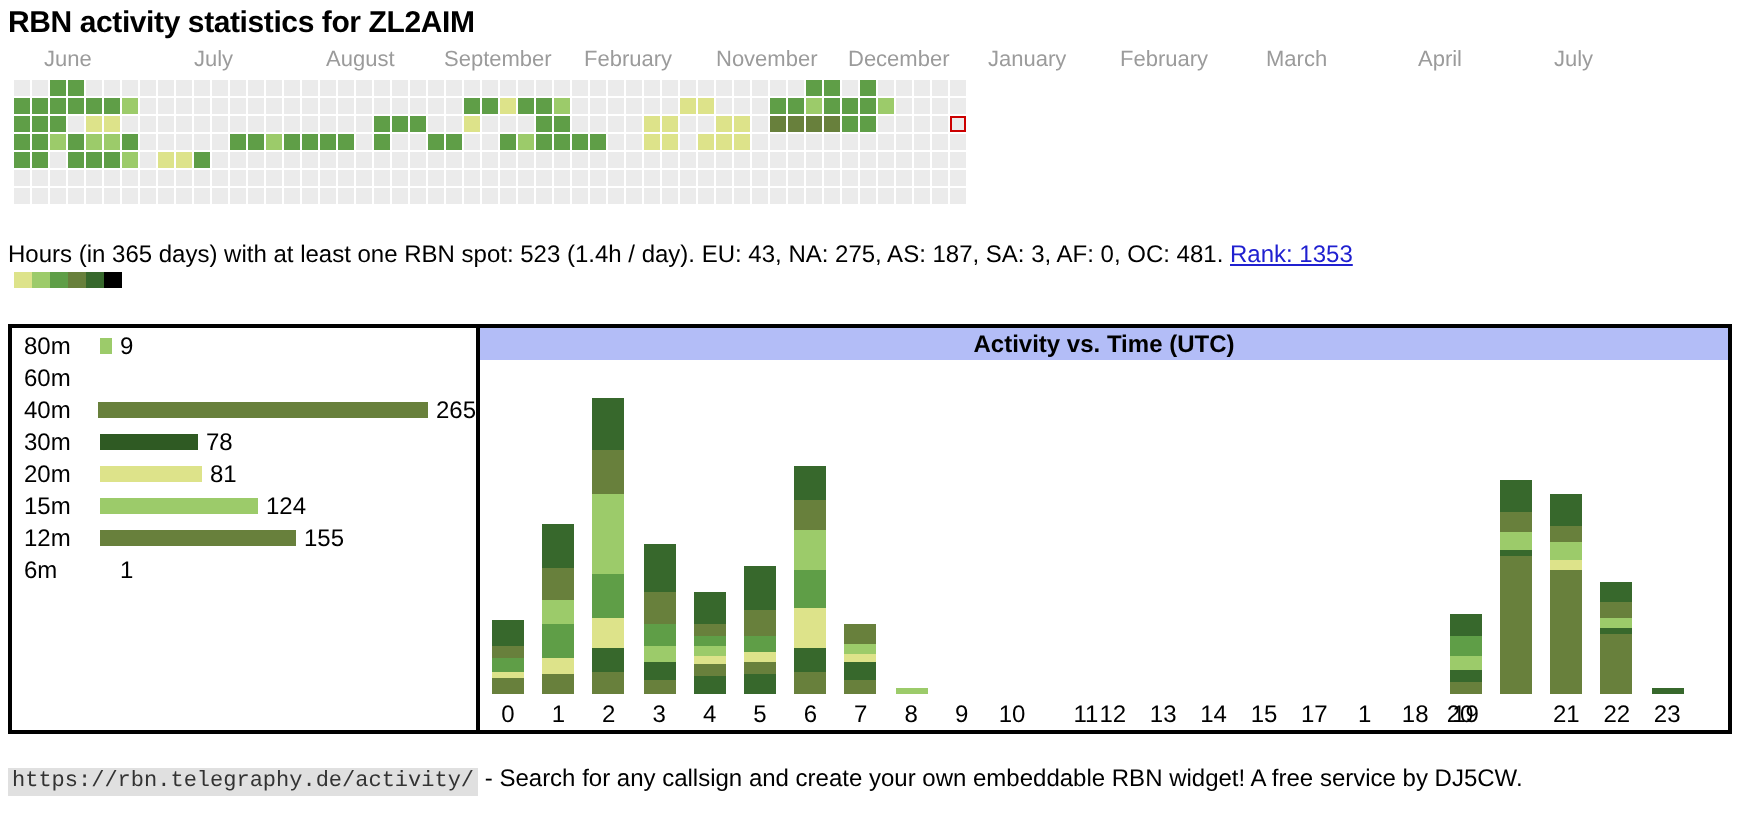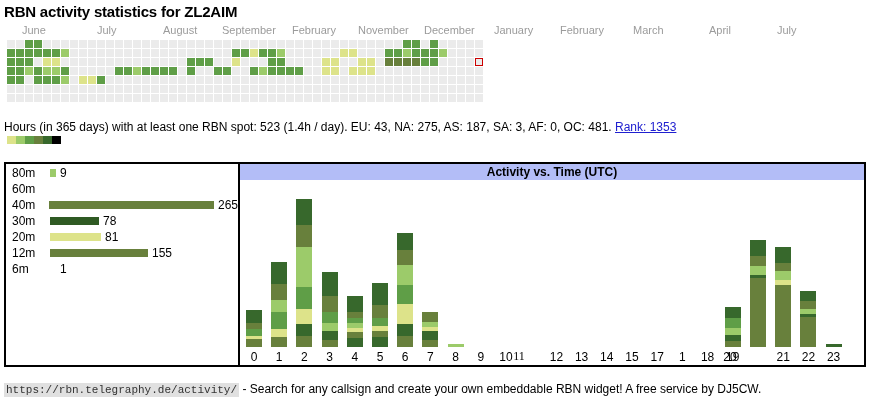--- a/index.html
+++ b/index.html
@@ -519,20 +519,25 @@
           <span class="band-name">30m</span>
           <span class="band-bar" style="width: 49px; background: rgb(47, 90, 35);"></span>
           <span class="band-val">78</span>
         </div>
         <div class="band-row">
           <span class="band-name">20m</span>
           <span class="band-bar" style="width: 51px; background: rgb(221, 227, 138);"></span>
           <span class="band-val">81</span>
         </div>
         <div class="band-row">
+          <span class="band-name">15m</span>
+          <span class="band-bar" style="width: 79px; background: rgb(156, 203, 106);"></span>
+          <span class="band-val">124</span>
+        </div>
+        <div class="band-row">
           <span class="band-name">12m</span>
           <span class="band-bar" style="width: 98px; background: rgb(104, 128, 60);"></span>
           <span class="band-val">155</span>
         </div>
         <div class="band-row">
           <span class="band-name">6m</span>
           <span class="band-val" style="padding-left: 10px;">1</span>
         </div>
       </div>
   </div>
@@ -612,21 +617,21 @@
           <div class="hour-seg" style="height: 8.22222px; background: rgb(55, 104, 44);"></div>
           <div class="hour-seg" style="height: 7.30864px; background: rgb(104, 128, 60);"></div>
         </div>
         <div class="hour-label" style="left: 182.4px;">7</div>
         <div class="hour-col" style="left: 207.6px;">
           <div class="hour-seg" style="height: 2.74074px; background: rgb(156, 203, 106);"></div>
         </div>
         <div class="hour-label" style="left: 207.6px;">8</div>
         <div class="hour-label" style="left: 232.8px;">9</div>
         <div class="hour-label" style="left: 258px;">10</div>
-        <div class="hour-label" style="left: 271px; font-family: Liberation Serif, serif;">11</div>
+        <div class="hour-label" style="left: 295px;">11</div>
         <div class="hour-label" style="left: 308.4px;">12</div>
         <div class="hour-label" style="left: 333.6px;">13</div>
         <div class="hour-label" style="left: 358.8px;">14</div>
         <div class="hour-label" style="left: 384px;">15</div>
         <div class="hour-label" style="left: 409.2px;">17</div>
         <div class="hour-label" style="left: 434.4px;">1</div>
         <div class="hour-label" style="left: 459.6px;">18</div>
         <div class="hour-col" style="left: 484.8px;">
           <div class="hour-seg" style="height: 10.963px; background: rgb(55, 104, 44);"></div>
           <div class="hour-seg" style="height: 10.0494px; background: rgb(95, 158, 71);"></div>

